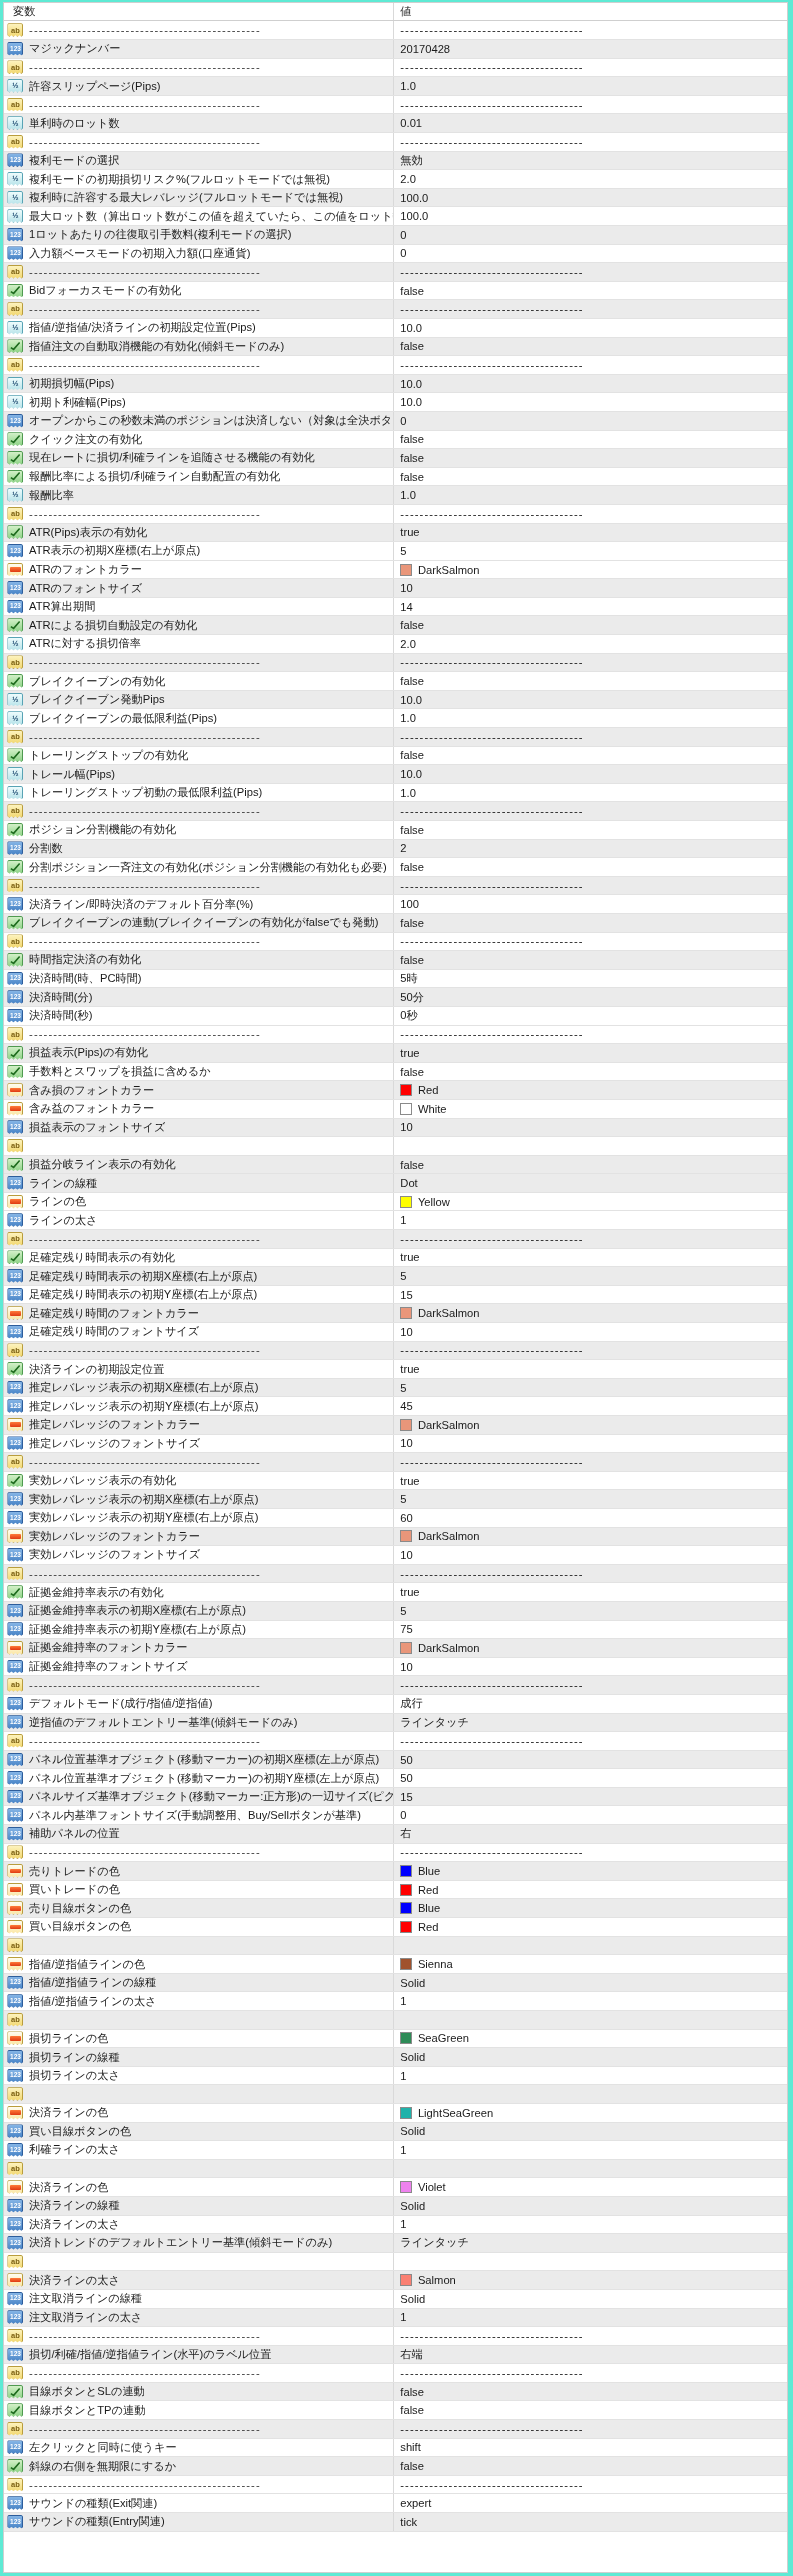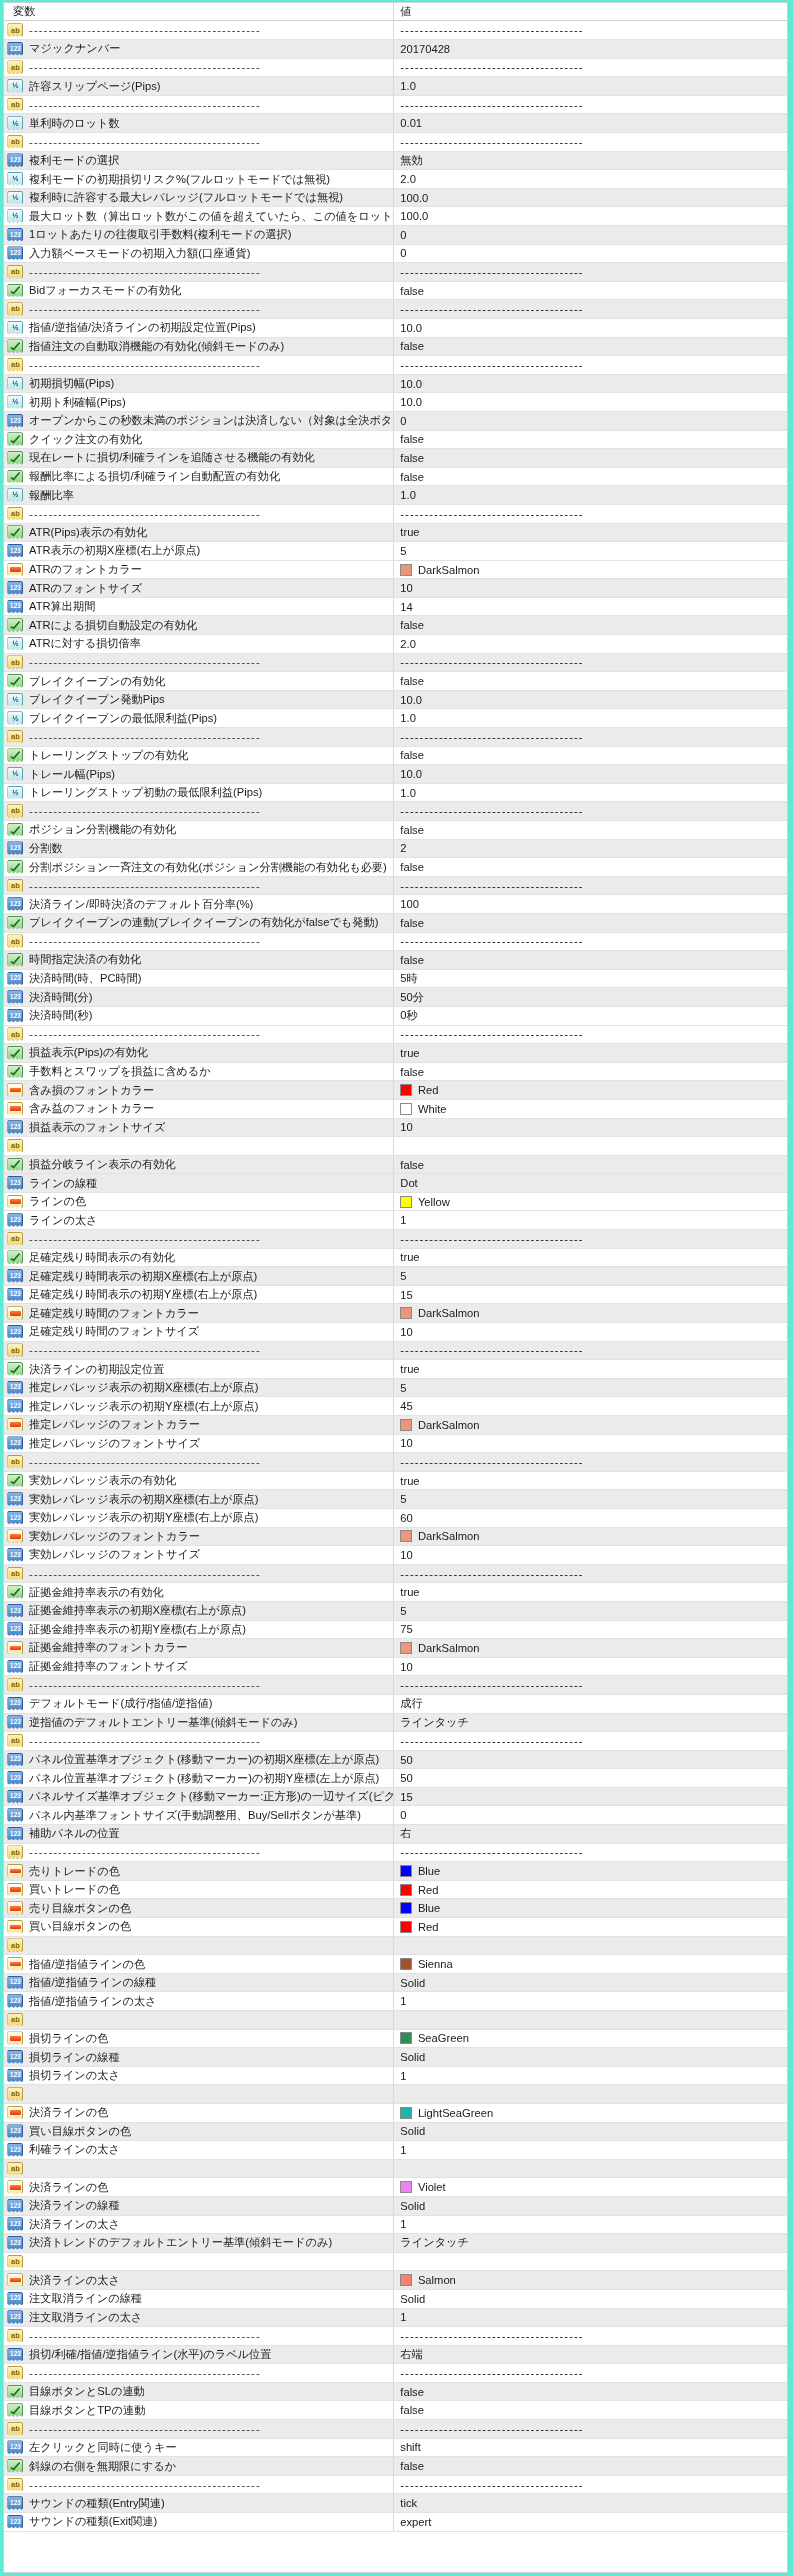--- a/index.html
+++ b/index.html
@@ -1394,33 +1394,33 @@
       </div>
       <div class="row">
         <div class="cell-var">
           <span class="icon icon-str">ab</span>
           <span class="lbl sep-text">------------------------------------------------</span>
         </div>
         <div class="cell-val">
           <span class="val-text sep-text">--------------------------------------</span>
         </div>
       </div>
+      <div class="row">
+        <div class="cell-var">
+          <span class="icon icon-int">123</span>
+          <span class="lbl">サウンドの種類(Exit関連)</span>
+        </div>
+        <div class="cell-val">
+          <span class="val-text">expert</span>
+        </div>
+      </div>
       <div class="row shade">
         <div class="cell-var">
           <span class="icon icon-int">123</span>
           <span class="lbl">サウンドの種類(Entry関連)</span>
         </div>
         <div class="cell-val">
           <span class="val-text">tick</span>
-        </div>
-      </div>
-      <div class="row">
-        <div class="cell-var">
-          <span class="icon icon-int">123</span>
-          <span class="lbl">サウンドの種類(Exit関連)</span>
-        </div>
-        <div class="cell-val">
-          <span class="val-text">expert</span>
         </div>
       </div>
     </div>
 </div>
 
 
 </body></html>

